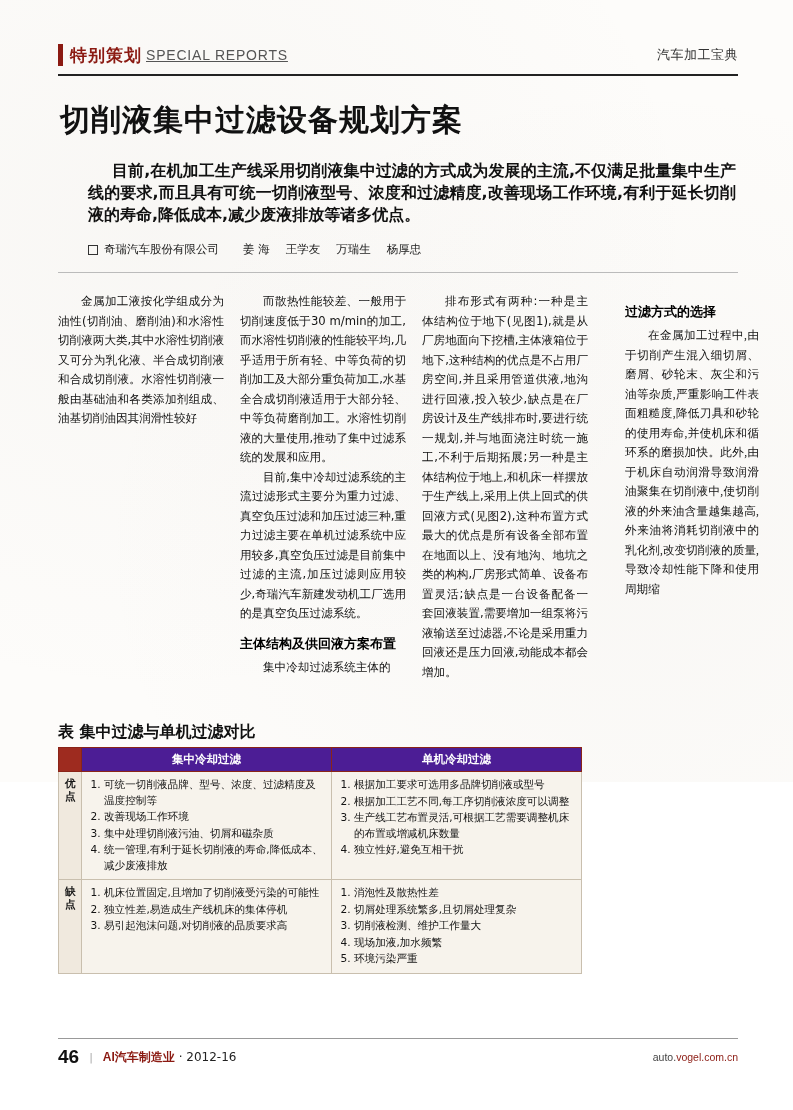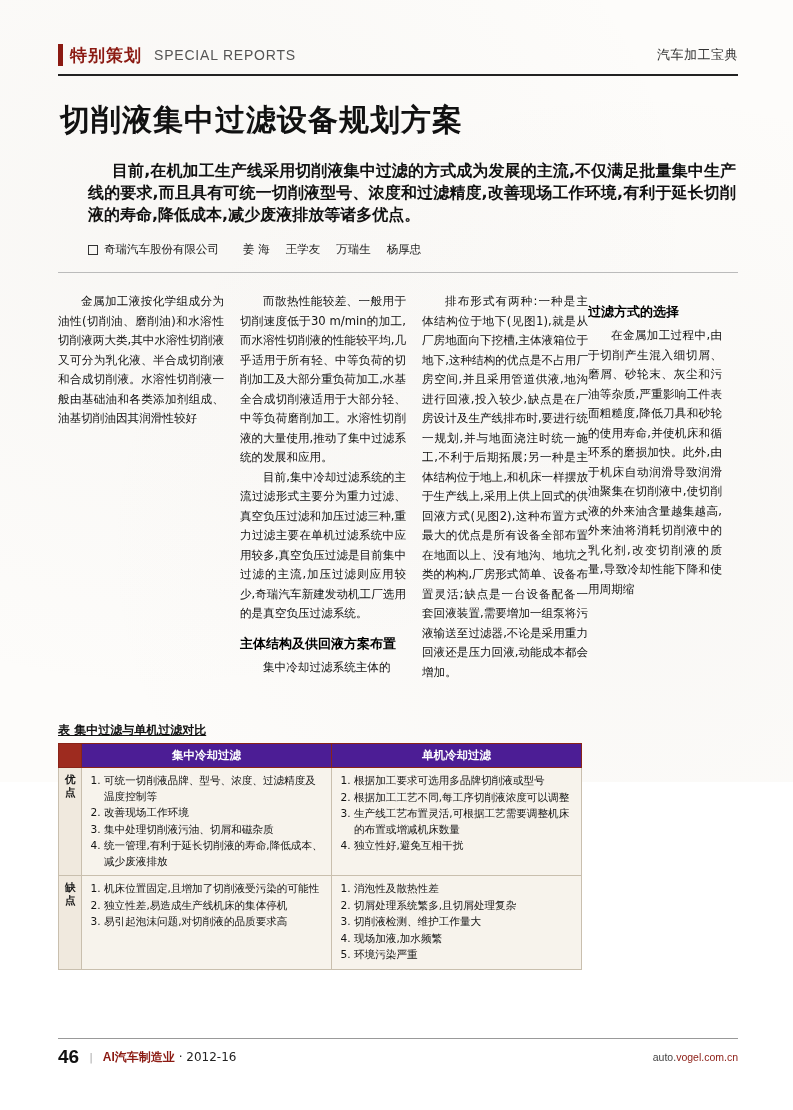--- a/index.html
+++ b/index.html
@@ -41,25 +41,26 @@
     margin-right: 7px;
   }
   .hdr-cn {
     font-family: "DejaVu Sans", sans-serif;
     font-weight: bold;
     font-size: 17px;
     color: #8b1a12;
     letter-spacing: 1px;
   }
   .hdr-en {
-    margin-left: 12px;
+    margin-left: 4px;
     font-family: "Liberation Sans", sans-serif;
     font-size: 14px;
     color: #555;
     letter-spacing: 0.8px;
+    text-decoration: underline;
   }
   .hdr-right {
     margin-left: auto;
     font-size: 13px;
     color: #333;
     letter-spacing: 0.5px;
   }
   .hdr-rule {
     position: absolute;
     left: 58px; top: 74px;
@@ -122,41 +123,40 @@
     width: 166px;
     font-size: 11.6px;
     line-height: 19.5px;
     text-align: justify;
     color: #111;
   }
   .col p { margin: 0 0 0 0; text-indent: 23px; }
   .col1 { left: 58px; }
   .col2 { left: 240px; }
   .col3 { left: 422px; }
-  .col4 { left: 588px; width: 134px; }
+  .col4 { left: 625px; width: 134px; font-family: Liberation Serif, serif; }
   .subhead {
     font-weight: bold;
     font-size: 13px;
     line-height: 20px;
     margin: 10px 0 4px 0;
     text-indent: 0;
     color: #000;
   }
   
   .tbl-wrap {
     position: absolute;
     left: 58px; top: 722px;
     width: 524px;
   }
   .tbl-cap {
-    font-size: 12px;
+    font-size: 16px;
     font-weight: bold;
     margin-bottom: 4px;
     color: #111;
-    text-decoration: underline;
   }
   table.cmp {
     border-collapse: collapse;
     width: 524px;
     table-layout: fixed;
     background: #f7f3ec;
   }
   table.cmp th {
     background: #4c1d95;
     color: #fff;

